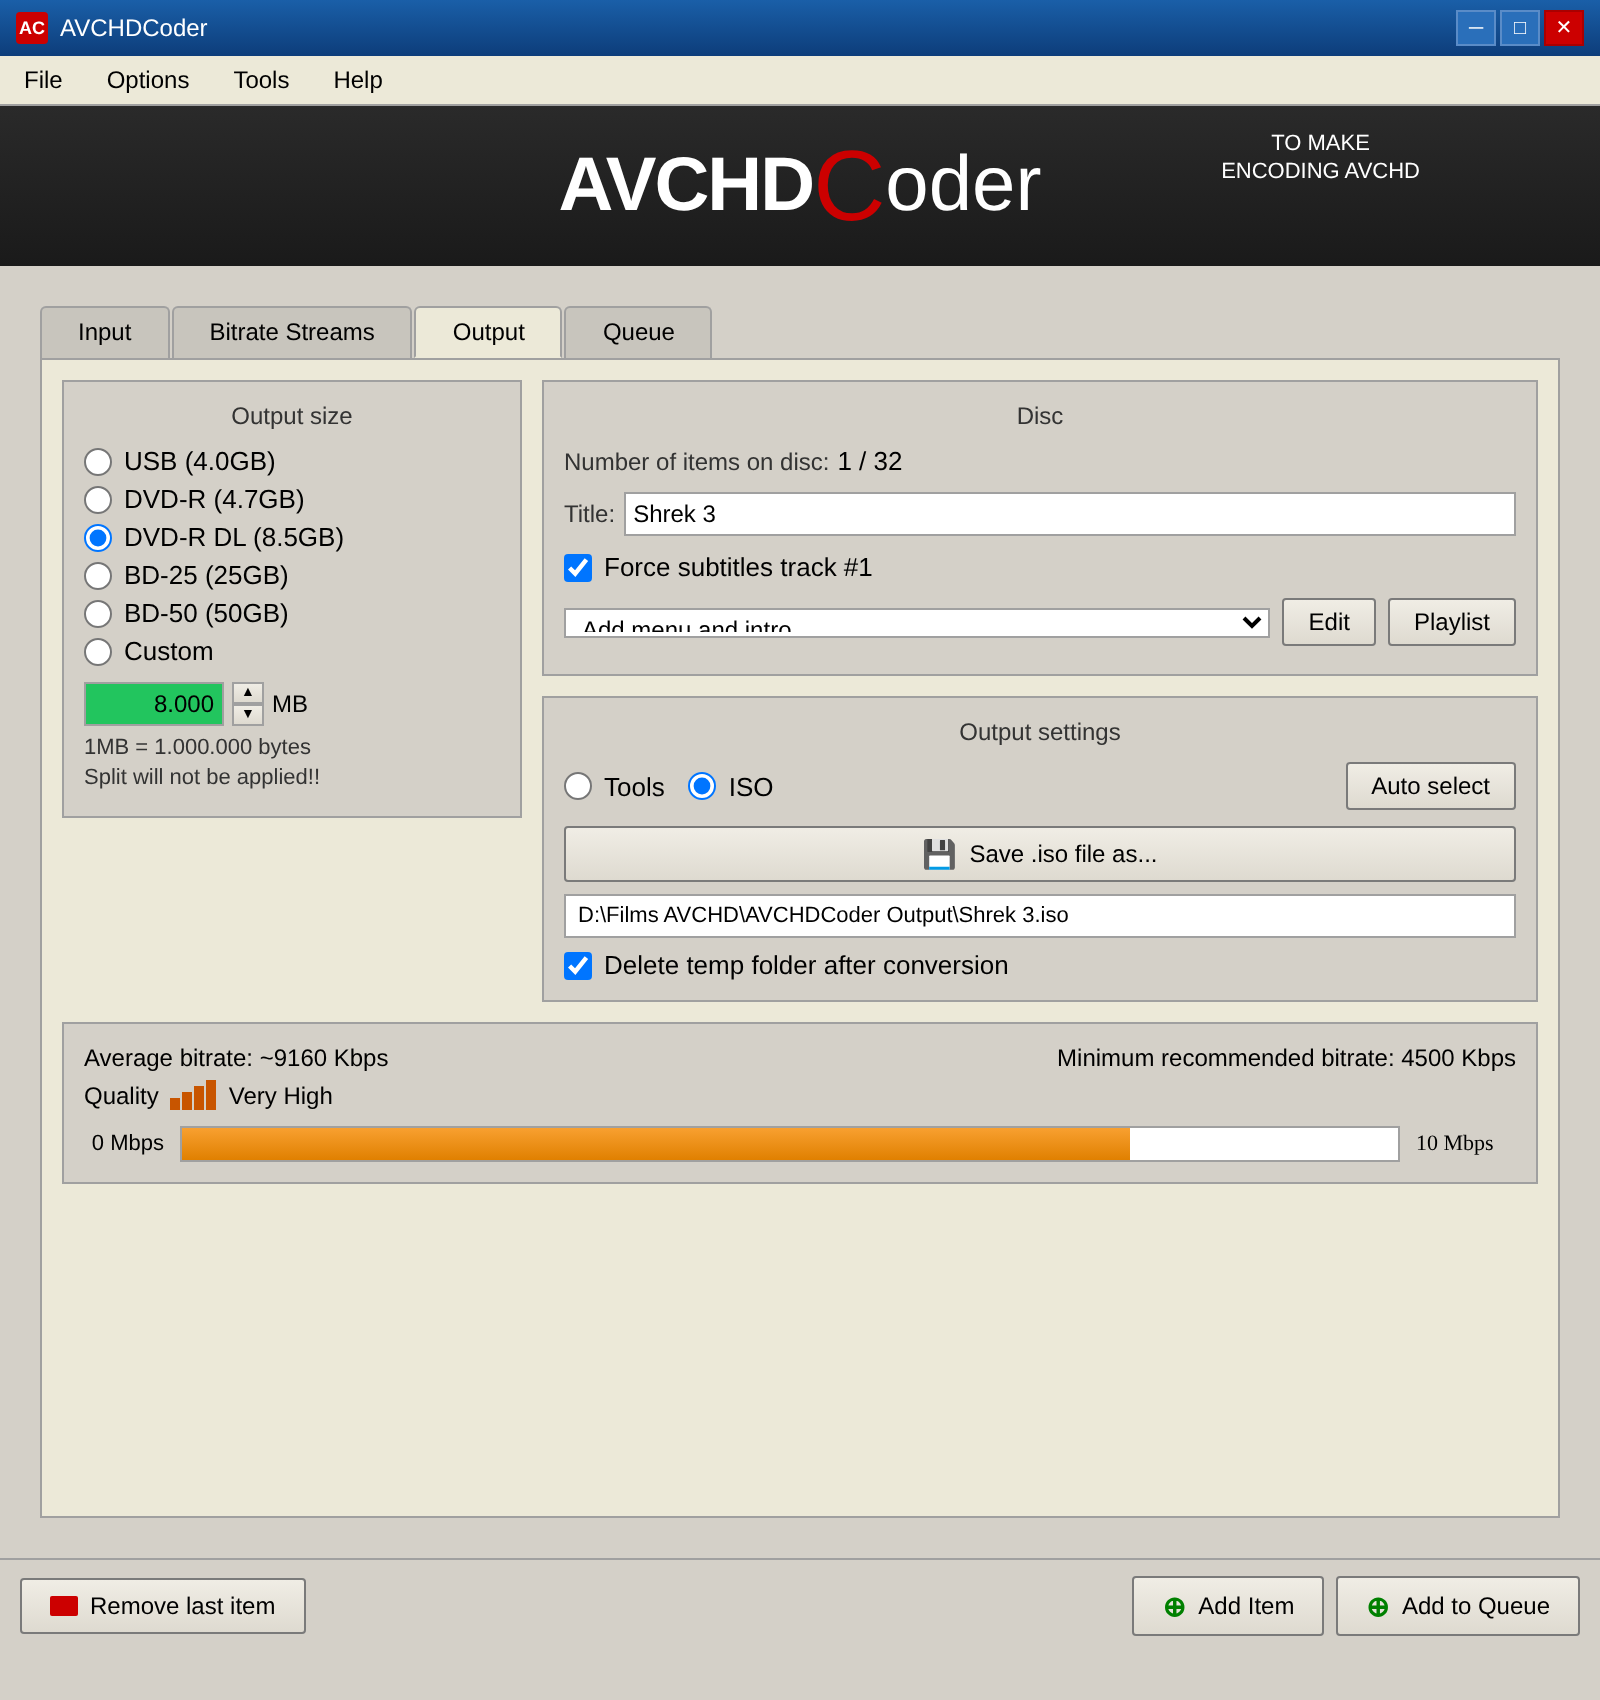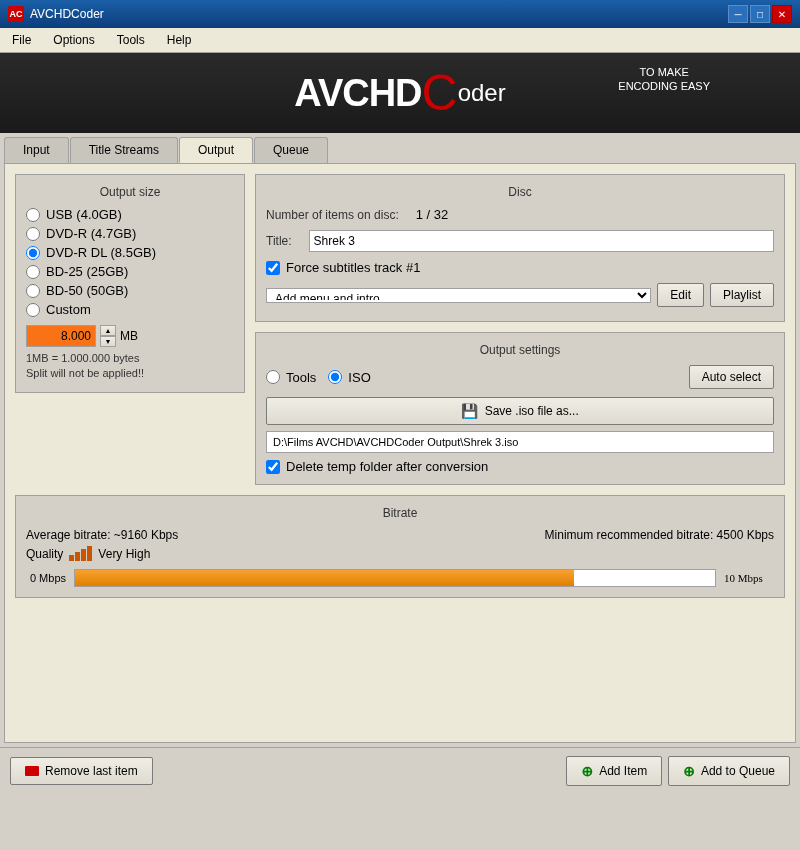--- a/index.html
+++ b/index.html
@@ -95,37 +95,37 @@
       font-size: 38px;
       font-weight: 900;
       color: white;
       letter-spacing: -1px;
     }
     .logo-c {
       color: #cc0000;
       font-size: 50px;
     }
     .logo-oder {
-      font-size: 24px;
+      font-size: 39px;
       color: white;
     }
     .logo-tagline {
       position: absolute;
       top: 12px;
       right: 90px;
       color: white;
       font-size: 11px;
       text-align: center;
       line-height: 1.3;
     }
 
     
     .main-content {
       background: #d4d0c8;
-      padding: 4px;
+      padding: 20px;
     }
 
     
     .tabs {
       display: flex;
       gap: 1px;
       margin-bottom: 0;
     }
     .tab {
       padding: 5px 18px;
@@ -195,21 +195,21 @@
     .spinner-row {
       display: flex;
       align-items: center;
       gap: 4px;
       margin-top: 8px;
     }
     .spinner-input {
       width: 70px;
       height: 22px;
       border: 1px solid #a0a0a0;
-      background: #f97316;
+      background: #22c55e;
       padding: 2px 4px;
       font-size: 12px;
       text-align: right;
     }
     .spinner-btns {
       display: flex;
       flex-direction: column;
     }
     .spinner-btn {
       width: 16px;
@@ -245,21 +245,21 @@
     }
     .disc-title {
       text-align: center;
       font-size: 12px;
       color: #333;
       margin-bottom: 8px;
     }
     .disc-row {
       display: flex;
       align-items: center;
-      gap: 17px;
+      gap: 4px;
       margin-bottom: 8px;
     }
     .disc-label {
       font-size: 12px;
       color: #333;
       white-space: nowrap;
     }
     .disc-input {
       flex: 1;
       height: 22px;
@@ -504,34 +504,34 @@
 <div class="menu-bar">
   <span class="menu-item">File</span>
   <span class="menu-item">Options</span>
   <span class="menu-item">Tools</span>
   <span class="menu-item">Help</span>
 </div>
 
 <div class="app-header">
   <div class="logo-tagline">
     <div>TO MAKE</div>
-    <div>ENCODING EASY</div>
+    <div>ENCODING AVCHD</div>
   </div>
   <div class="app-logo">
     <span class="logo-avchd">AVCHD</span>
     <span class="logo-c">C</span>
     <span class="logo-oder">oder</span>
   </div>
 </div>
 
 <div class="main-content">
 
   <div class="tabs">
     <div class="tab">Input</div>
-    <div class="tab">Title Streams</div>
+    <div class="tab">Bitrate Streams</div>
     <div class="tab active">Output</div>
     <div class="tab">Queue</div>
   </div>
 
   <div class="tab-content">
     <div class="two-col">
 
       <div class="left-panel">
         <div class="panel-box">
           <div class="panel-title">Output size</div>
@@ -626,21 +626,20 @@
           <div class="delete-temp-row">
             <input type="checkbox" class="checkbox-input" checked="" style="">
             <span>Delete temp folder after conversion</span>
           </div>
         </div>
 
       </div>
     </div>
 
     <div class="bitrate-section">
-      <div class="bitrate-title">Bitrate</div>
       <div class="bitrate-info">
         <span>
           <span>Average bitrate:</span>
           <span>~9160 Kbps</span>
         </span>
         <span>Minimum recommended bitrate: 4500 Kbps</span>
       </div>
       <div class="quality-row">
         <span>Quality</span>
         <div class="quality-bars">

